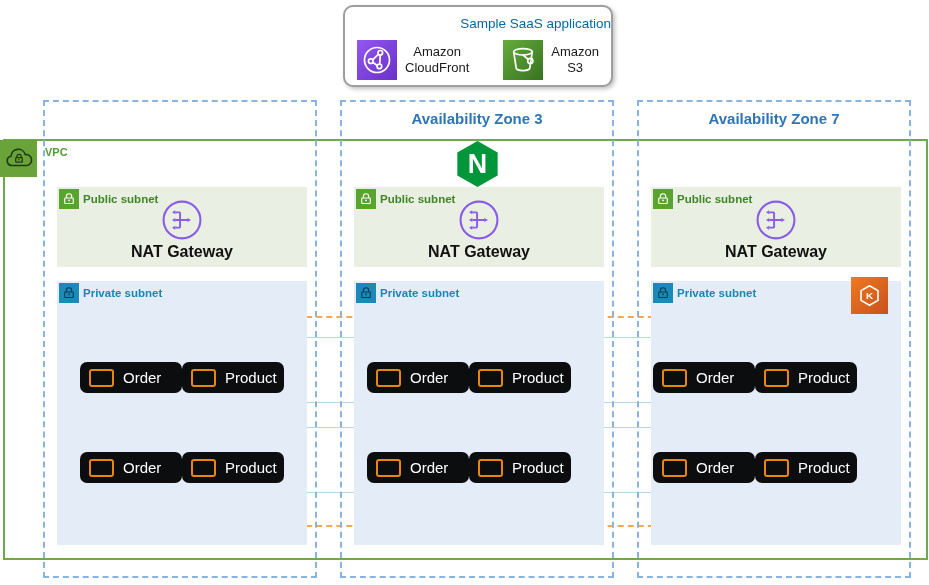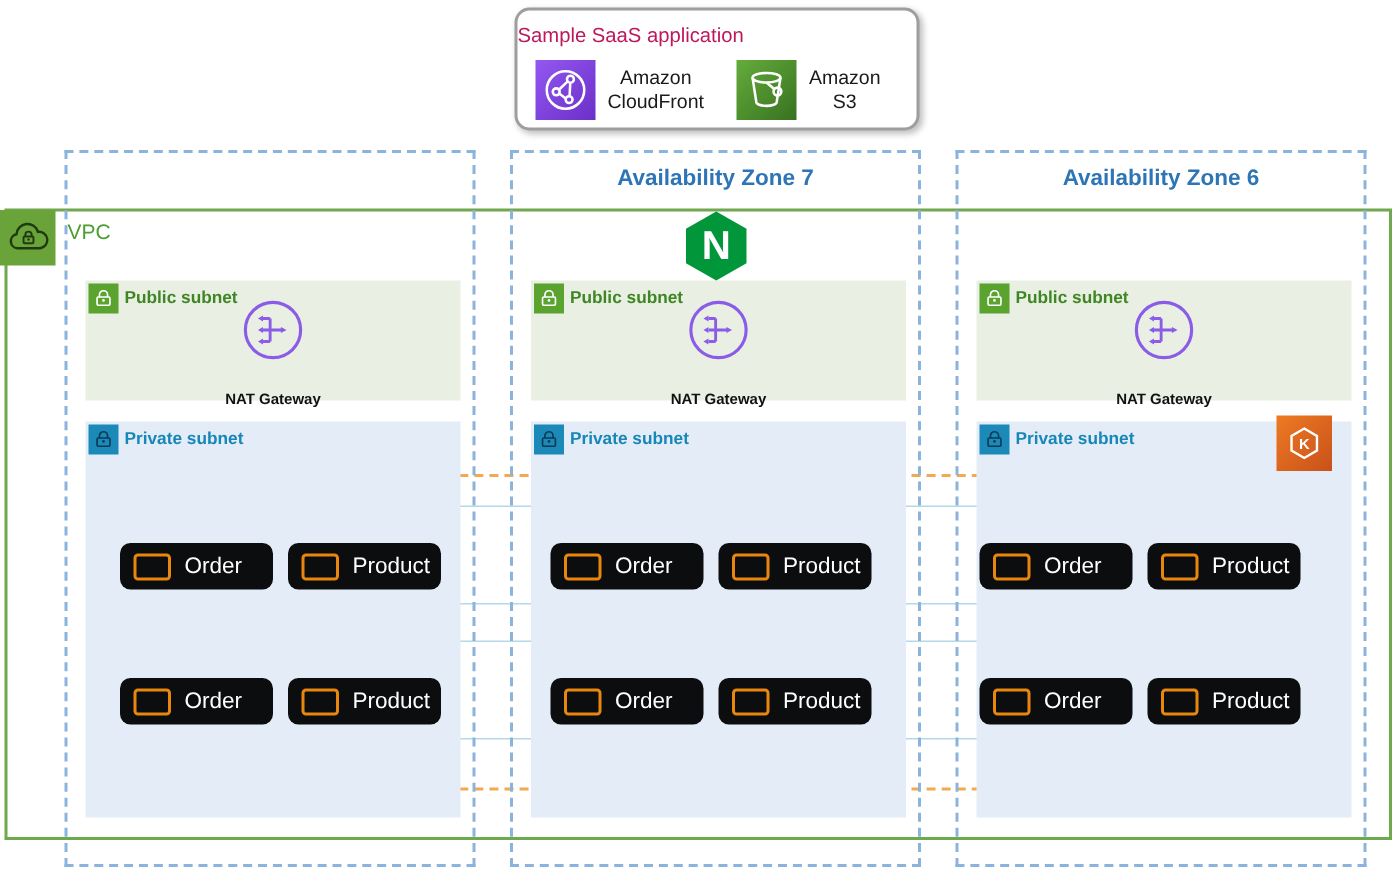--- a/index.html
+++ b/index.html
@@ -12,65 +12,65 @@
     --nat-purple:#8A5CE8; --cloudfront-purple:#8041E0; --s3-green:#4B9929;
     --nginx-green:#009639; --eks-orange:#DD6B10;
   }
   *{margin:0;padding:0;box-sizing:border-box;}
   body{background:#fff;font-family:"Liberation Sans",sans-serif;}
   .stage{position:relative;width:929px;height:585px;background:#fff;overflow:hidden;}
 
   
   .saas-box{position:absolute;left:343px;top:5px;width:270px;height:82px;background:#fff;
     border:2px solid #9E9E9E;border-radius:10px;box-shadow:2px 2px 4px rgba(0,0,0,.25);z-index:30;}
-  .saas-title{position:absolute;top:9px;left:0;width:100%;text-align:left;font-size:13.5px;color:#be185d;}
-  .saas-row{position:absolute;left:12px;right:24px;top:33px;display:flex;justify-content:space-between;align-items:flex-end;}
+  .saas-title{position:absolute;top:9px;left:0;width:100%;text-align:right;font-size:13.5px;color:#0369a1;}
+  .saas-row{position:absolute;left:12px;right:12px;top:33px;display:flex;justify-content:space-between;align-items:flex-end;}
   .saas-svc{display:flex;align-items:center;gap:8px;}
   .aws-sq{width:40px;height:40px;display:flex;align-items:center;justify-content:center;flex:0 0 auto;}
   .cf-bg{background:linear-gradient(135deg,#9457F2,#6B30C8);}
   .s3-bg{background:linear-gradient(135deg,#64AC3B,#387220);}
   .svc-text{font-size:13px;color:#1a1a1a;text-align:center;line-height:1.25;}
 
   
   .az{position:absolute;top:100px;width:274px;height:478px;border:2px dashed var(--az-border);z-index:6;}
   .az1{left:43px}.az2{left:340px}.az3{left:637px}
   .az-label{position:absolute;top:8px;left:0;width:100%;text-align:center;font-size:15px;font-weight:600;color:var(--az-blue);}
 
   
   .vpc-border{position:absolute;left:3px;top:139px;width:925px;height:421px;border:2px solid var(--vpc-border);z-index:2;}
   .vpc-icon{position:absolute;left:0;top:140px;width:37px;height:37px;background:var(--vpc-icon-bg);
     display:flex;align-items:center;justify-content:center;z-index:7;}
-  .vpc-label{position:absolute;left:45px;top:146px;font-size:14px;font-weight:400;color:var(--vpc-green);z-index:7;}
+  .vpc-label{position:absolute;left:45px;top:146px;font-size:11px;font-weight:700;color:var(--vpc-green);z-index:7;}
 
   
   .subnet{position:absolute;left:12px;width:250px;z-index:1;}
   .subnet.public{top:85px;height:80px;background:var(--public-fill);}
   .subnet.private{top:179px;height:264px;background:var(--private-fill);}
   .subnet-head{position:absolute;top:2px;left:2px;display:flex;align-items:center;gap:4px;}
   .lock-sq{width:20px;height:20px;display:flex;align-items:center;justify-content:center;flex:0 0 auto;}
   .lock-public{background:var(--public-lock-bg);color:#fff;}
   .lock-private{background:var(--private-lock-bg);color:#0D3A54;}
   .sub-label{font-size:11.5px;font-weight:600;}
   .sub-label.pub{color:var(--public-green);}
   .sub-label.priv{color:var(--private-blue);}
   .nat-wrap{position:absolute;top:12px;left:0;width:100%;display:flex;flex-direction:column;align-items:center;}
-  .nat-label{margin-top:20px;font-size:10px;font-weight:600;color:#111;}
+  .nat-label{margin-top:2px;font-size:16px;font-weight:600;color:#111;}
 
   
   .asg{position:absolute;left:65px;top:316px;width:820px;height:211px;border:2px dashed var(--asg-border);z-index:4;}
   .asg-label{position:absolute;top:3px;left:0;width:100%;text-align:center;font-size:12.5px;font-weight:600;color:var(--asg-orange);}
 
   
   .tenant{position:absolute;left:72px;width:800px;height:66px;background:rgba(255,255,255,.45);
     border:1.5px solid var(--tenant-border);border-radius:7px;z-index:3;}
   .tenant.t1{top:337px}.tenant.t2{top:427px}
   .tenant-label{position:absolute;top:5px;left:10px;font-size:13px;color:#1a1a1a;}
 
   
-  .svc-group{position:absolute;display:flex;gap:10px;z-index:8;}
+  .svc-group{position:absolute;display:flex;z-index:8;}
   .gt1{top:362px}.gt2{top:452px}
   .gaz1{left:80px}.gaz2{left:367px}.gaz3{left:653px}
   .svc-btn{height:31px;width:102px;background:var(--service-black);border-radius:7px;
     display:flex;align-items:center;gap:9px;padding-left:9px;color:#fff;font-size:15px;}
   .cont-icon{width:25px;height:18px;border:2px solid var(--container-orange);border-radius:3px;
     padding:1.5px;flex:0 0 auto;}
   .cont-icon .stripes{width:100%;height:100%;
     background:repeating-linear-gradient(90deg,var(--container-orange) 0 1.5px,transparent 1.5px 3.5px);}
 
   
@@ -162,21 +162,21 @@
             <rect x="2.7" y="6" width="8.6" height="5.5" rx="0.8"></rect>
             <circle cx="7" cy="8.3" r="0.9" fill="currentColor" stroke="none"></circle>
           </svg>
         </span>
         <span class="sub-label priv">Private subnet</span>
       </div>
     </div>
   </div>
 
   <div class="az az2">
-    <div class="az-label">Availability Zone 7</div>
+    <div class="az-label">Availability Zone 3</div>
     <div class="subnet public">
       <div class="subnet-head">
         <span class="lock-sq lock-public">
           <svg width="14" height="14" viewBox="0 0 14 14" fill="none" stroke="currentColor" stroke-width="1.1">
             <path d="M4.3 6 V4.5 a2.7 2.7 0 0 1 5.4 0 V6"></path>
             <rect x="2.7" y="6" width="8.6" height="5.5" rx="0.8"></rect>
             <circle cx="7" cy="8.3" r="0.9" fill="currentColor" stroke="none"></circle>
           </svg>
         </span>
         <span class="sub-label pub">Public subnet</span>
@@ -200,21 +200,21 @@
             <rect x="2.7" y="6" width="8.6" height="5.5" rx="0.8"></rect>
             <circle cx="7" cy="8.3" r="0.9" fill="currentColor" stroke="none"></circle>
           </svg>
         </span>
         <span class="sub-label priv">Private subnet</span>
       </div>
     </div>
   </div>
 
   <div class="az az3">
-    <div class="az-label">Availability Zone 6</div>
+    <div class="az-label">Availability Zone 7</div>
     <div class="subnet public">
       <div class="subnet-head">
         <span class="lock-sq lock-public">
           <svg width="14" height="14" viewBox="0 0 14 14" fill="none" stroke="currentColor" stroke-width="1.1">
             <path d="M4.3 6 V4.5 a2.7 2.7 0 0 1 5.4 0 V6"></path>
             <rect x="2.7" y="6" width="8.6" height="5.5" rx="0.8"></rect>
             <circle cx="7" cy="8.3" r="0.9" fill="currentColor" stroke="none"></circle>
           </svg>
         </span>
         <span class="sub-label pub">Public subnet</span>

